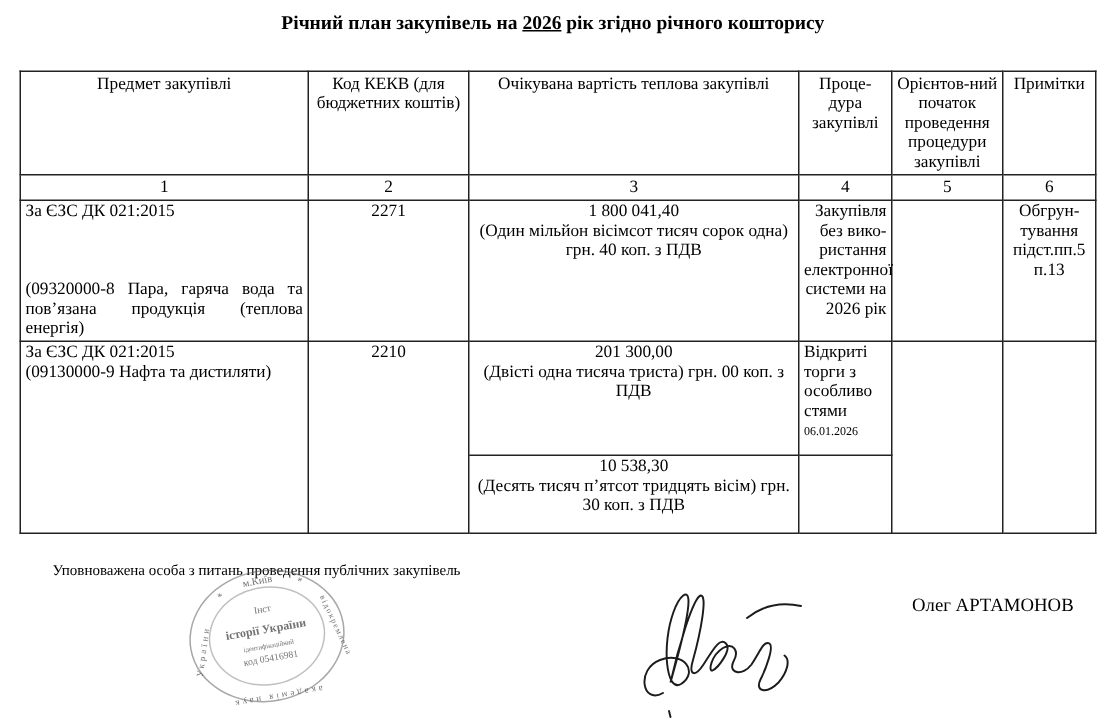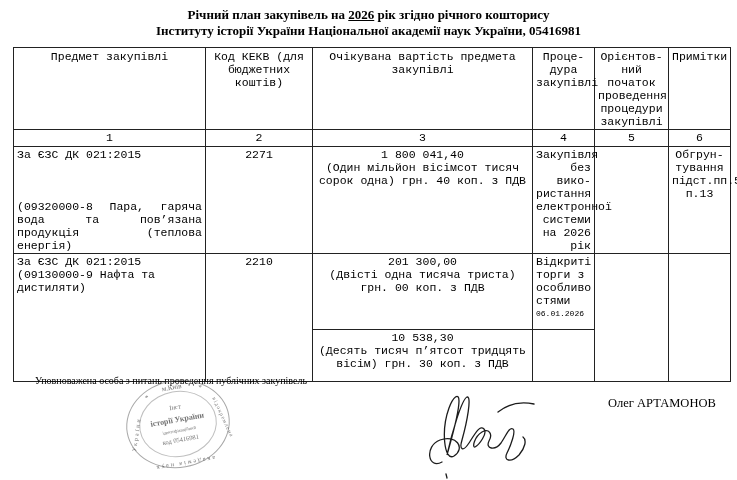--- a/index.html
+++ b/index.html
@@ -7,21 +7,21 @@
   body { font-family:"Liberation Serif", serif; color:#000; position:relative; overflow:hidden; }
   .page { position:absolute; inset:0; }
 
   .title { position:absolute; top:7px; left:0; width:737px; text-align:center;
            font-weight:bold; font-size:13px; line-height:16px; }
   .title .u { text-decoration:underline; }
 
   table.doc { position:absolute; top:47px; left:13px; width:717px;
               border-collapse:collapse; table-layout:fixed; }
   table.doc th, table.doc td { border:1px solid #222; vertical-align:top;
-              font-size:11.5px; line-height:13px; padding:1px 3px; font-weight:normal;font-family:Liberation Mono, monospace; }
+              font-size:11.5px; line-height:13px; padding:1px 3px; font-weight:normal; }
   tr.hdr th { text-align:center; padding-top:2px; }
   th.h-proc { font-size:11px; }
   th.h-start { font-size:10.5px; line-height:12px; }
   tr.nums td { text-align:center; padding:1px 0; line-height:14px; }
   td.c-kekv { text-align:center; }
   td.c-val { text-align:center; }
   td.c-val .num { text-align:center; }
   td.c-subj { padding-left:4px; padding-right:4px; }
   td.c-subj .desc { text-align:justify;margin-top:39px; }
   td.c-subj-b { font-weight:bold; padding-left:4px; }
@@ -54,37 +54,36 @@
 
   svg.signature { position:absolute; left:415px; top:385px; }
 </style>
 </head>
 <body>
 
 <div class="page">
 
   <div class="title">
     <div><span>Річний план  закупівель на </span><span class="u">2026</span><span> рік згідно річного кошторису</span></div>
-    <div>Інституту історії України Національної академії наук України, 05416981</div>
   </div>
 
   <table class="doc">
     <colgroup>
       <col style="width:192px">
         <col style="width:107px">
         <col style="width:220px">
       <col style="width:62px">
         <col style="width:74px">
         <col style="width:62px">
     </colgroup>
     <tbody>
         <tr class="hdr" style="height:61px">
       <th>Предмет закупівлі</th>
       <th>Код КЕКВ (для бюджетних коштів)</th>
-      <th>Очікувана вартість предмета закупівлі</th>
+      <th>Очікувана вартість теплова закупівлі</th>
       <th class="h-proc">Проце-дура закупівлі</th>
       <th class="h-start">Орієнтов-ний початок проведення процедури закупівлі</th>
       <th>Примітки</th>
     </tr>
     <tr class="nums" style="height:17px">
       <td>1</td>
       <td>2</td>
       <td>3</td>
       <td>4</td>
       <td>5</td>

